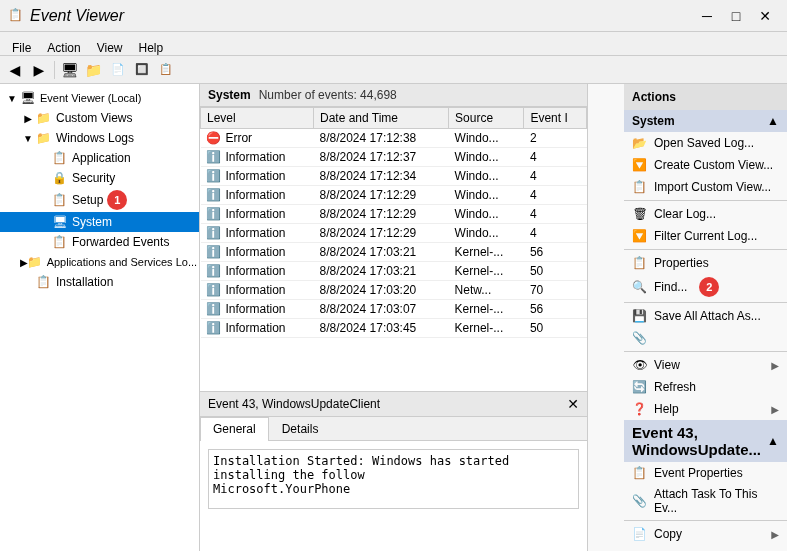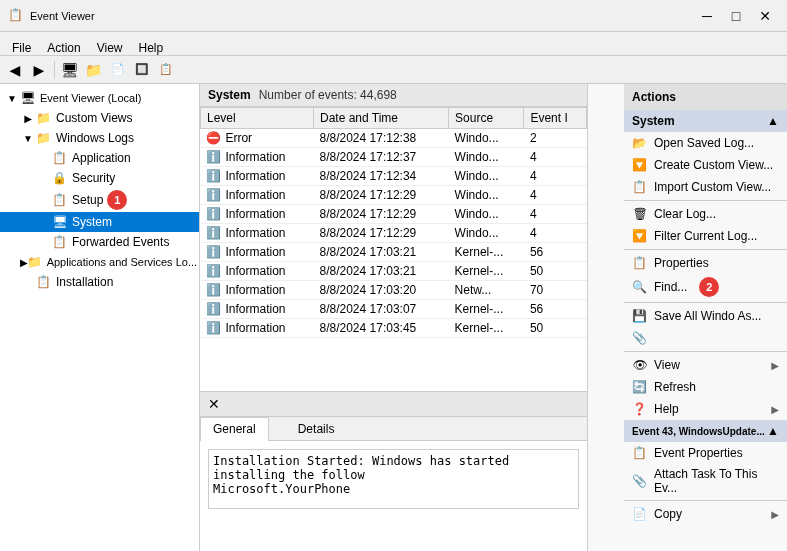--- a/index.html
+++ b/index.html
@@ -1,21 +1,21 @@
 <!DOCTYPE html>
 <html><head>
   <meta charset="utf-8">
   <style>
     * { box-sizing: border-box; margin: 0; padding: 0; }
     body { font-family: 'Segoe UI', Tahoma, sans-serif; font-size: 12px; background: #f0f0f0; width: 787px; height: 551px; overflow: hidden; }
     
     
     .title-bar { background: #f0f0f0; border-bottom: 1px solid #ccc; display: flex; align-items: center; padding: 6px 8px; height: 32px; }
     .title-bar-icon { width: 16px; height: 16px; margin-right: 6px; }
-    .title-bar-title { flex: 1; font-size: 11px; font-weight: normal; }
+    .title-bar-title { flex: 1; font-size: 16px; font-weight: normal; font-style: italic; }
     .title-bar-controls { display: flex; gap: 1px; }
     .title-bar-btn { width: 28px; height: 20px; border: none; background: transparent; cursor: pointer; font-size: 14px; display: flex; align-items: center; justify-content: center; }
 
     
     .menu-bar { background: #f0f0f0; border-bottom: 1px solid #ccc; display: flex; align-items: center; padding: 2px 4px; height: 24px; }
     .menu-item { padding: 2px 8px; cursor: pointer; font-size: 12px; margin-top: 8px; }
 
     
     .toolbar { background: #f0f0f0; border-bottom: 1px solid #ccc; display: flex; align-items: center; padding: 2px 4px; height: 28px; gap: 2px; }
     .toolbar-btn { width: 22px; height: 22px; border: 1px solid transparent; background: transparent; cursor: pointer; display: flex; align-items: center; justify-content: center; font-size: 14px; }
@@ -44,21 +44,21 @@
     
     .events-table { flex: 1; overflow-y: auto; background: white; }
     table { width: 100%; border-collapse: collapse; font-size: 12px; }
     th { background: #f0f0f0; border: 1px solid #ccc; padding: 3px 6px; text-align: left; font-weight: normal; position: sticky; top: 0; cursor: pointer; white-space: nowrap; }
     td { border-bottom: 1px solid #eee; padding: 2px 6px; white-space: nowrap; overflow: hidden; text-overflow: ellipsis; max-width: 120px; }
     .level-icon { display: inline-flex; align-items: center; gap: 4px; }
 
     
     .detail-panel { height: 160px; border-top: 1px solid #ccc; background: white; display: flex; flex-direction: column; }
     .detail-header { display: flex; align-items: center; justify-content: space-between; background: #e8e8e8; border-bottom: 1px solid #ccc; padding: 4px 8px; font-size: 12px; }
-    .detail-tabs { display: flex; gap: 16px; border-bottom: 1px solid #ccc; background: #f0f0f0; }
+    .detail-tabs { display: flex; gap: 0; border-bottom: 1px solid #ccc; background: #f0f0f0; }
     .detail-tab { padding: 4px 12px; cursor: pointer; border: 1px solid transparent; border-bottom: none; font-size: 12px; }
     .detail-tab.active { background: white; border-color: #ccc; border-bottom-color: white; margin-bottom: -1px; }
     .detail-content { flex: 1; padding: 8px; overflow-y: auto; font-size: 12px; background: white; }
     .detail-text-area { width: 100%; height: 60px; border: 1px solid #ccc; padding: 4px; font-size: 12px; resize: none; background: white; }
 
     
     .actions-panel { width: 200px; background: #f8f8f8; border-left: 1px solid #ccc; overflow-y: auto; padding-left: 36px; }
     .actions-header { background: #e0e0e0; padding: 6px 8px; font-weight: bold; font-size: 12px; display: flex; align-items: center; justify-content: space-between; }
     .actions-section-header { background: #d0d8e8; padding: 4px 8px; font-weight: bold; font-size: 12px; display: flex; align-items: center; justify-content: space-between; }
     .action-item { display: flex; align-items: center; padding: 3px 8px; cursor: pointer; font-size: 12px; gap: 6px; }
@@ -309,20 +309,21 @@
     <td>8/8/2024 17:03:45</td>
     <td>Kernel-...</td>
     <td>50</td>
   </tr>
           </tbody>
       </table>
     </div>
 
     <div class="detail-panel">
       <div class="detail-header">
+        <span>Event 43, WindowsUpdateClient</span>
         <button style="background:none;border:none;cursor:pointer;font-size:14px;">✕</button>
       </div>
       <div class="detail-tabs">
         <div class="detail-tab active">General</div>
         <div class="detail-tab">Details</div>
       </div>
       <div class="detail-content">
         <textarea class="detail-text-area" readonly="" style="">Installation Started: Windows has started installing the follow
 Microsoft.YourPhone</textarea>
       </div>
@@ -366,21 +367,21 @@
       <span>Properties</span>
     </div>
     <div class="action-item" style="display:flex;align-items:center;">
       <span class="action-icon">🔍</span>
       <span>Find...</span>
       <span class="annotation" style="margin-left:6px;">2</span>
     </div>
     <div class="action-separator"></div>
     <div class="action-item">
       <span class="action-icon">💾</span>
-      <span>Save All Windo As...</span>
+      <span>Save All Attach As...</span>
     </div>
     <div class="action-item">
       <span class="action-icon">📎</span>
     </div>
     <div class="action-separator"></div>
     <div class="action-item action-has-arrow" style="display:flex;justify-content:space-between;">
       <span style="display:flex;align-items:center;gap:6px;">
         <span class="action-icon">👁</span>
         <span>View</span>
       </span>
@@ -392,21 +393,21 @@
     </div>
     <div class="action-item action-has-arrow" style="display:flex;justify-content:space-between;">
       <span style="display:flex;align-items:center;gap:6px;">
         <span class="action-icon">❓</span>
         <span>Help</span>
       </span>
       <span class="action-arrow">▶</span>
     </div>
 
     <div class="actions-section-header">
-      <span style="font-size:10px;">Event 43, WindowsUpdate...</span>
+      <span style="font-size:15px;">Event 43, WindowsUpdate...</span>
       <span>▲</span>
     </div>
     <div class="action-item">
       <span class="action-icon">📋</span>
       <span>Event Properties</span>
     </div>
     <div class="action-item">
       <span class="action-icon">📎</span>
       <span>Attach Task To This Ev...</span>
     </div>

